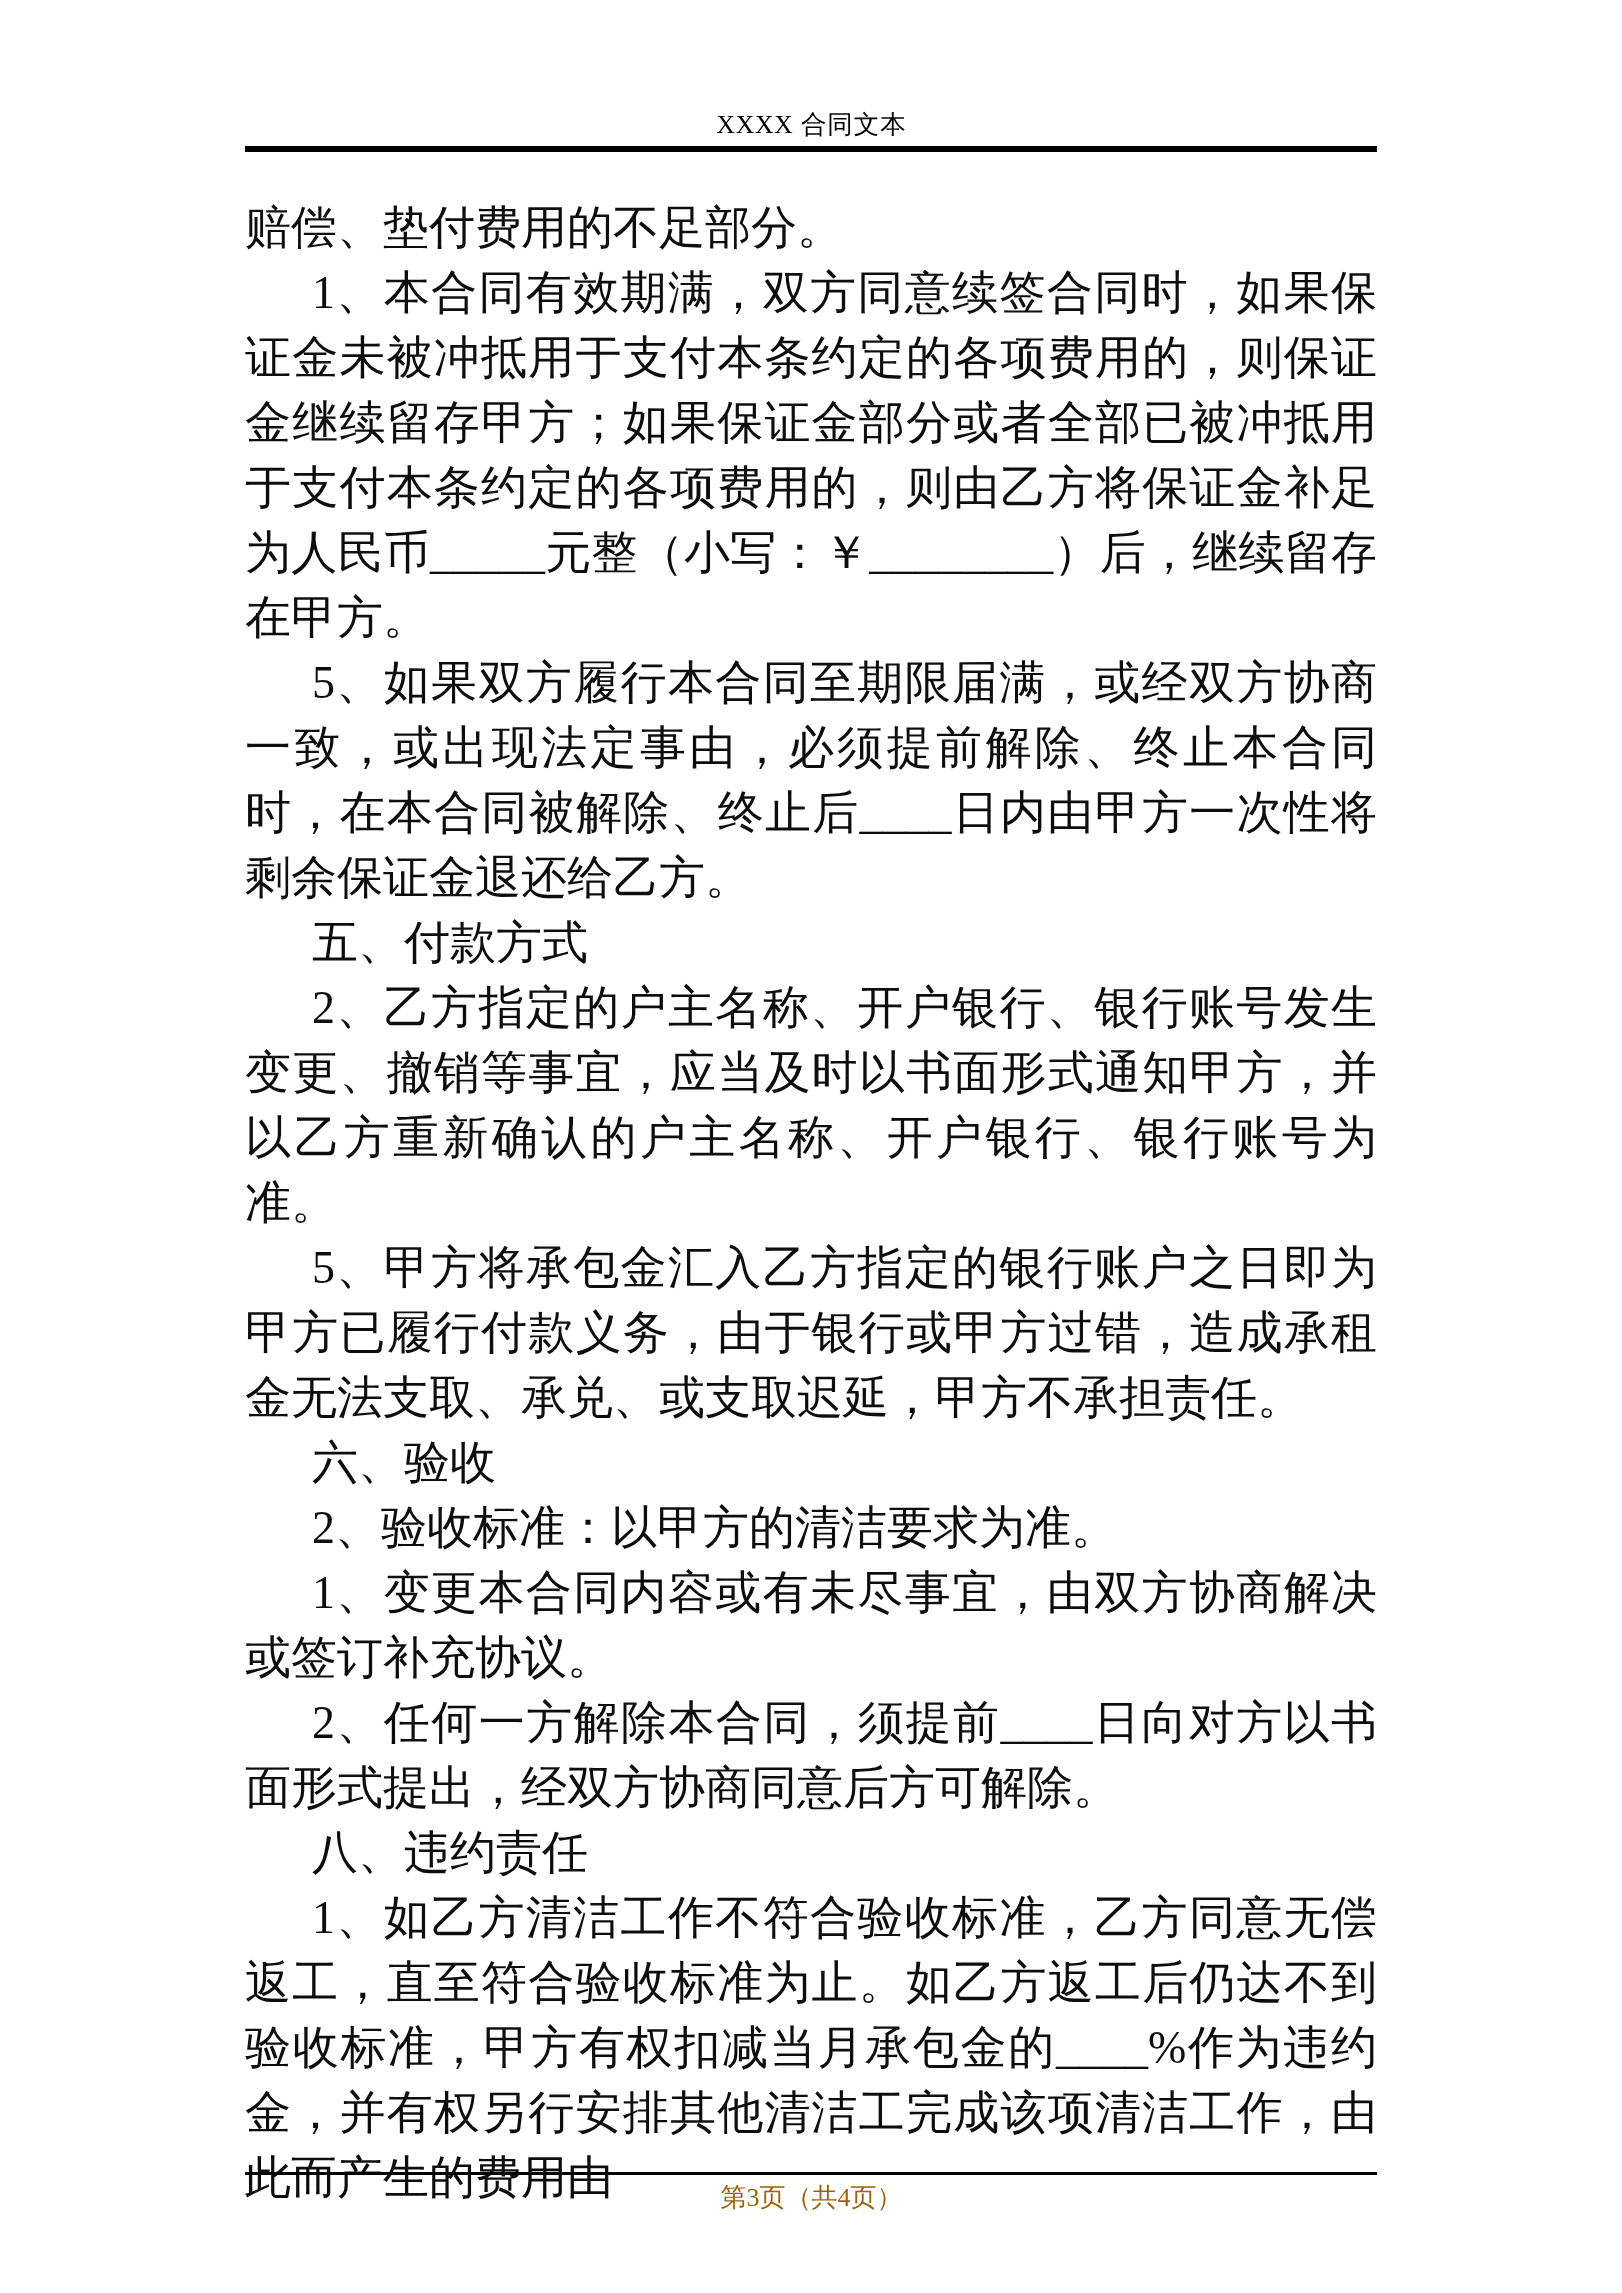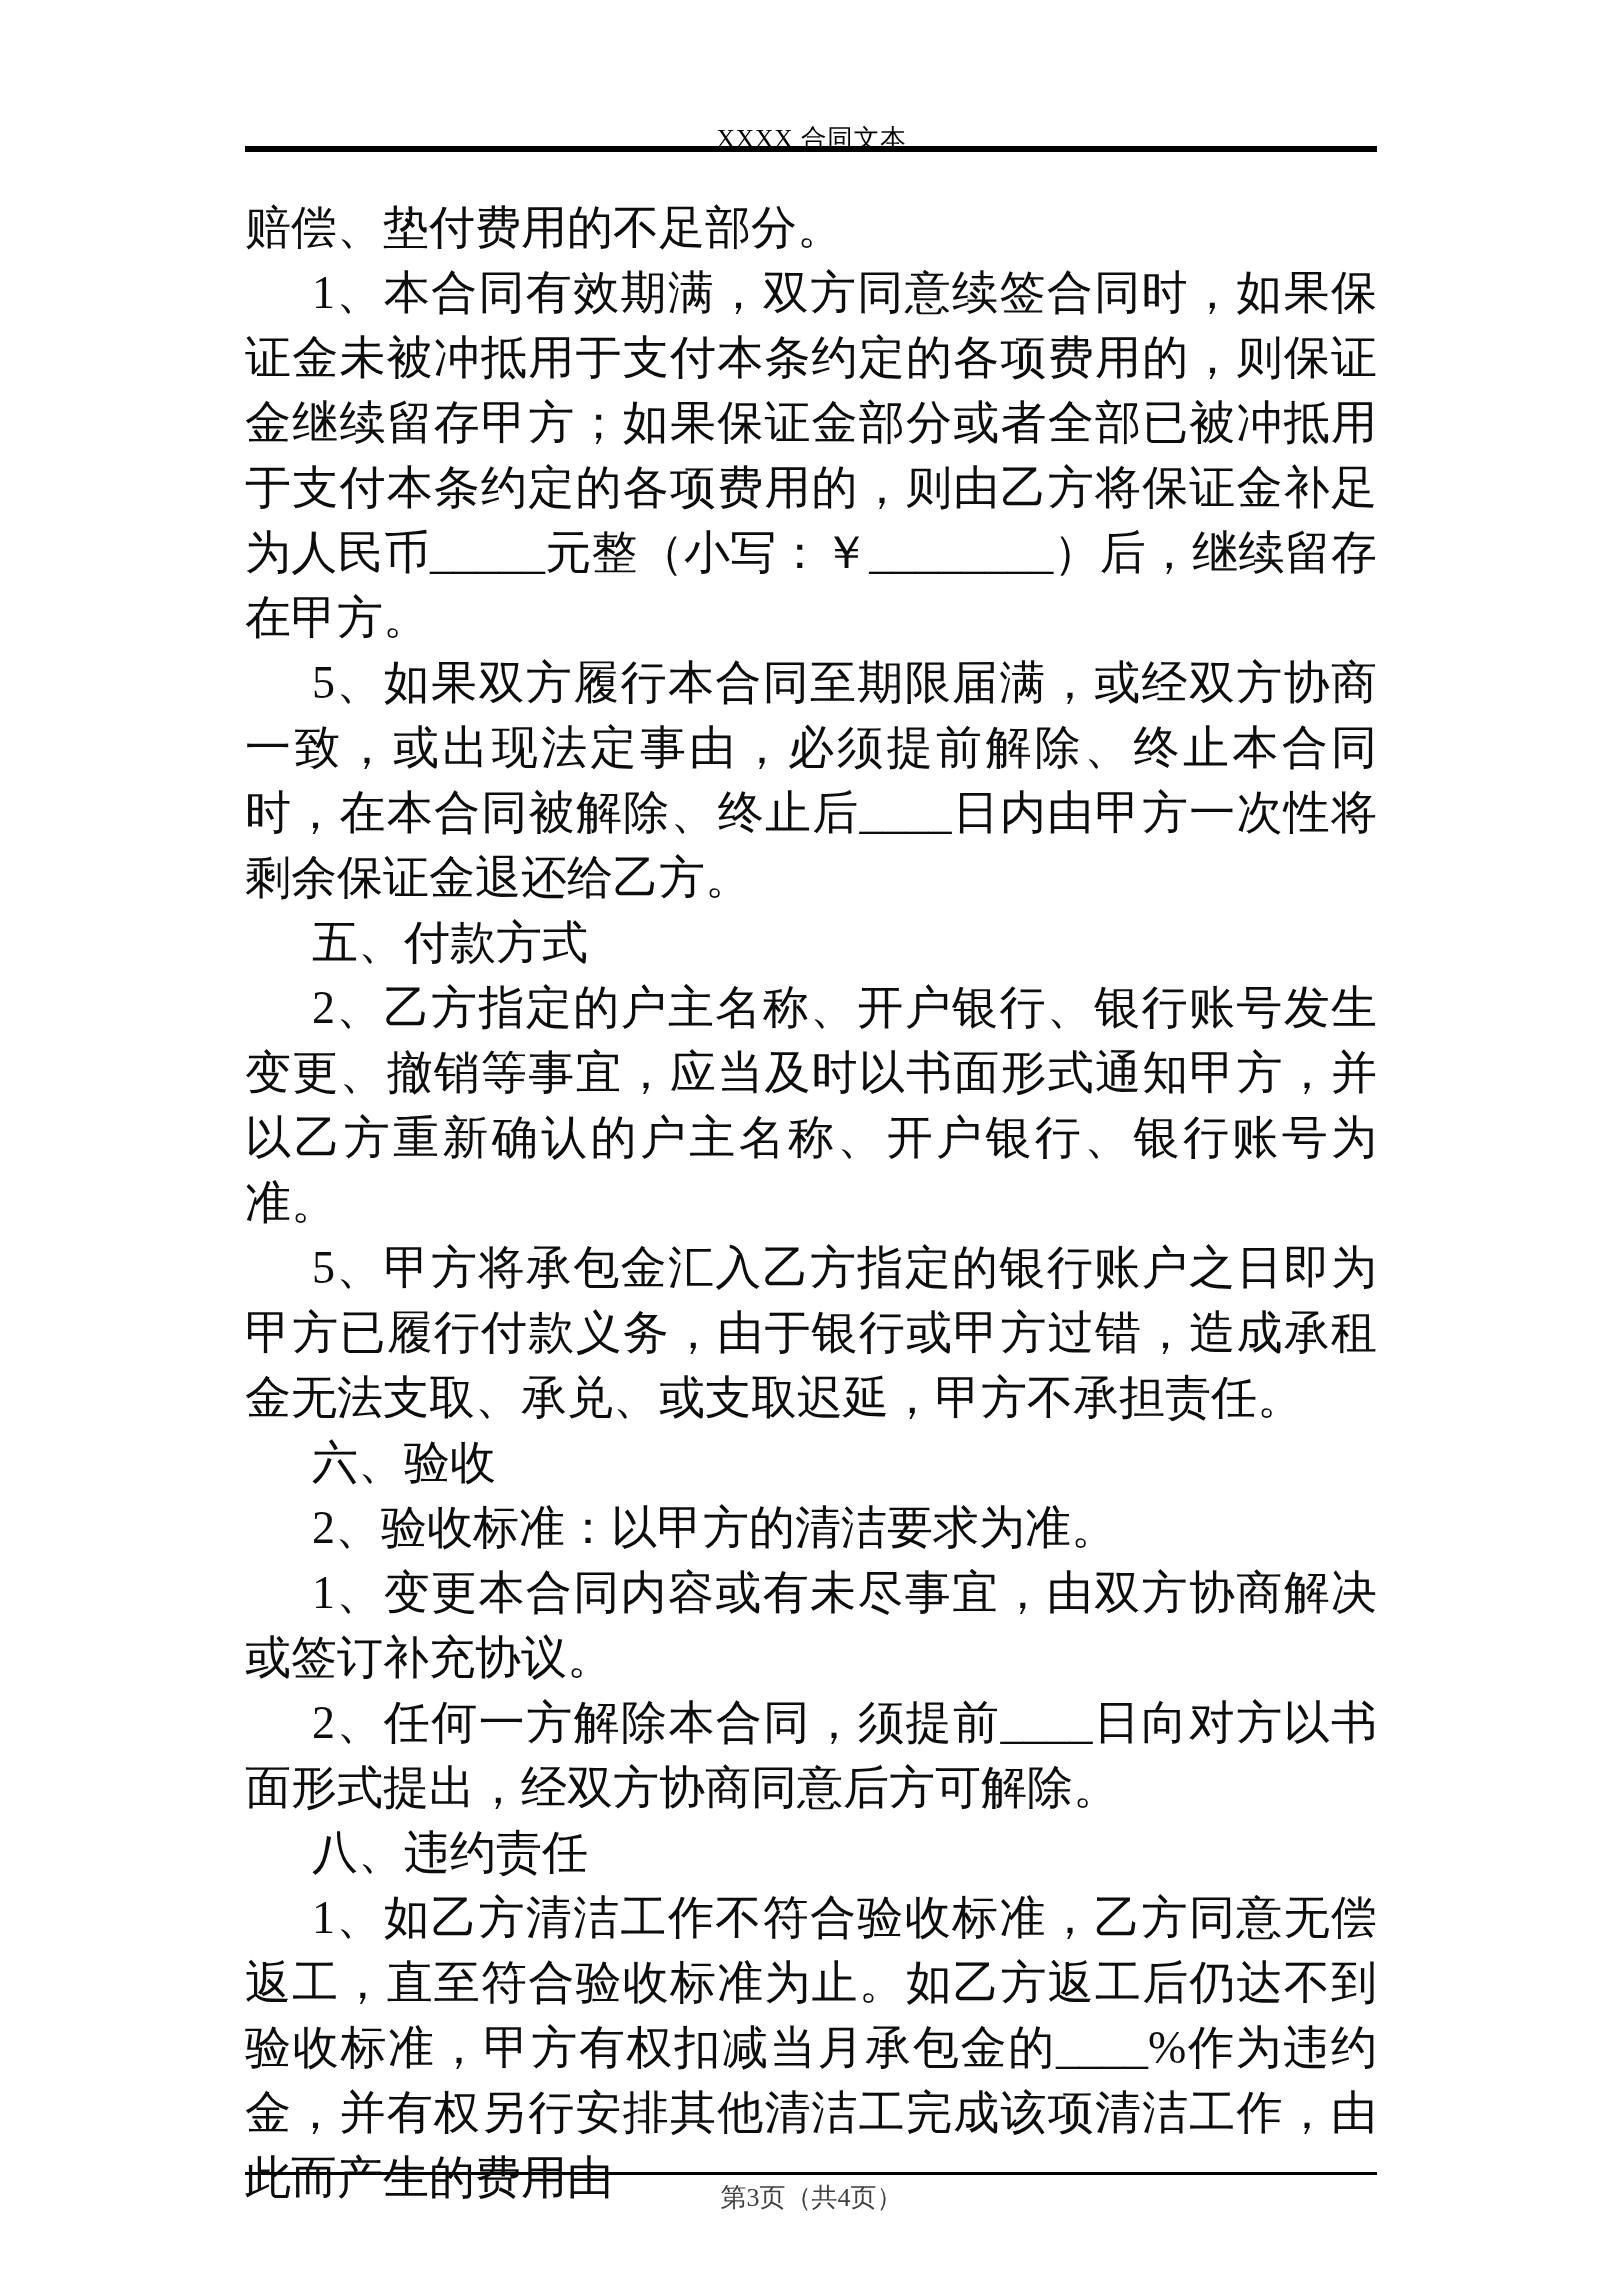--- a/index.html
+++ b/index.html
@@ -20,21 +20,20 @@
   .header-title {
     position: absolute;
     top: 109px;
     left: 0;
     width: 100%;
     text-align: center;
     font-size: 25.5px;
     line-height: 31px;
     letter-spacing: 0.9px;
     color: #000000;
-    margin-top: 14px;
   }
   .header-rule {
     position: absolute;
     top: 146px;
     left: 245px;
     width: 1132px;
     height: 6.4px;
     background: #000000;
   }
   .doc-body {
@@ -65,21 +64,21 @@
     background: #000000;
   }
   .footer-text {
     position: absolute;
     top: 2180px;
     left: 0;
     width: 100%;
     text-align: center;
     font-size: 26px;
     line-height: 35px;
-    color: #404040;
+    color: #a16207;
   }
 </style>
 </head>
 <body>
 
 <div class="page">
 
   <div class="header-title">XXXX 合同文本</div>
 
   <div class="header-rule"></div>

